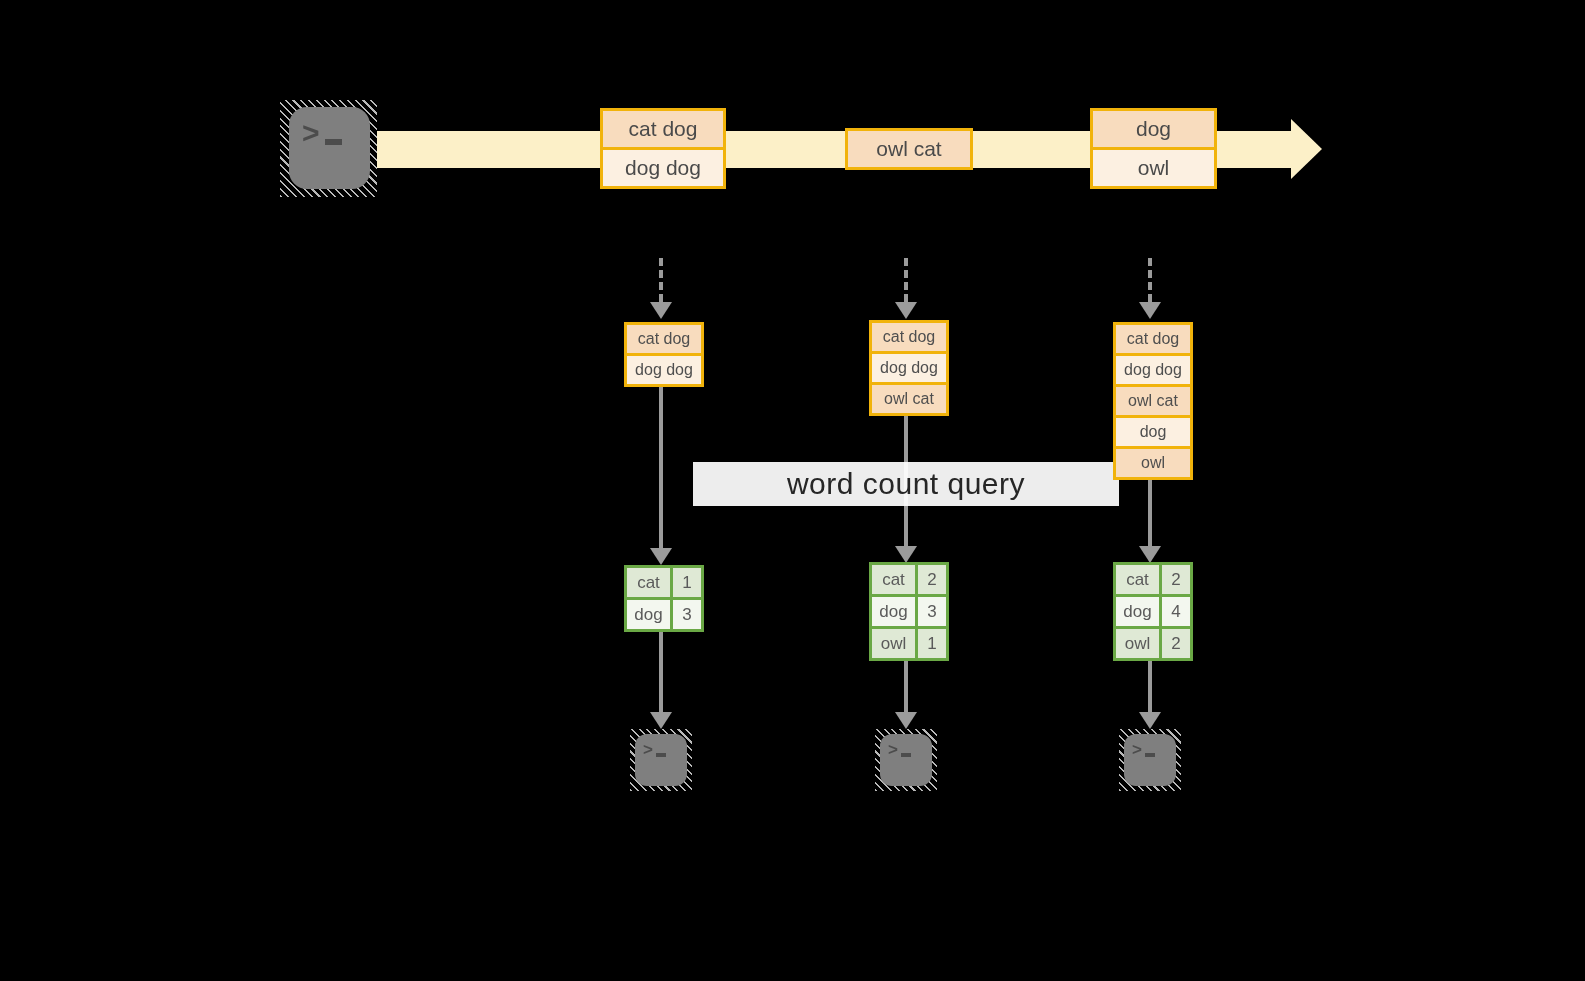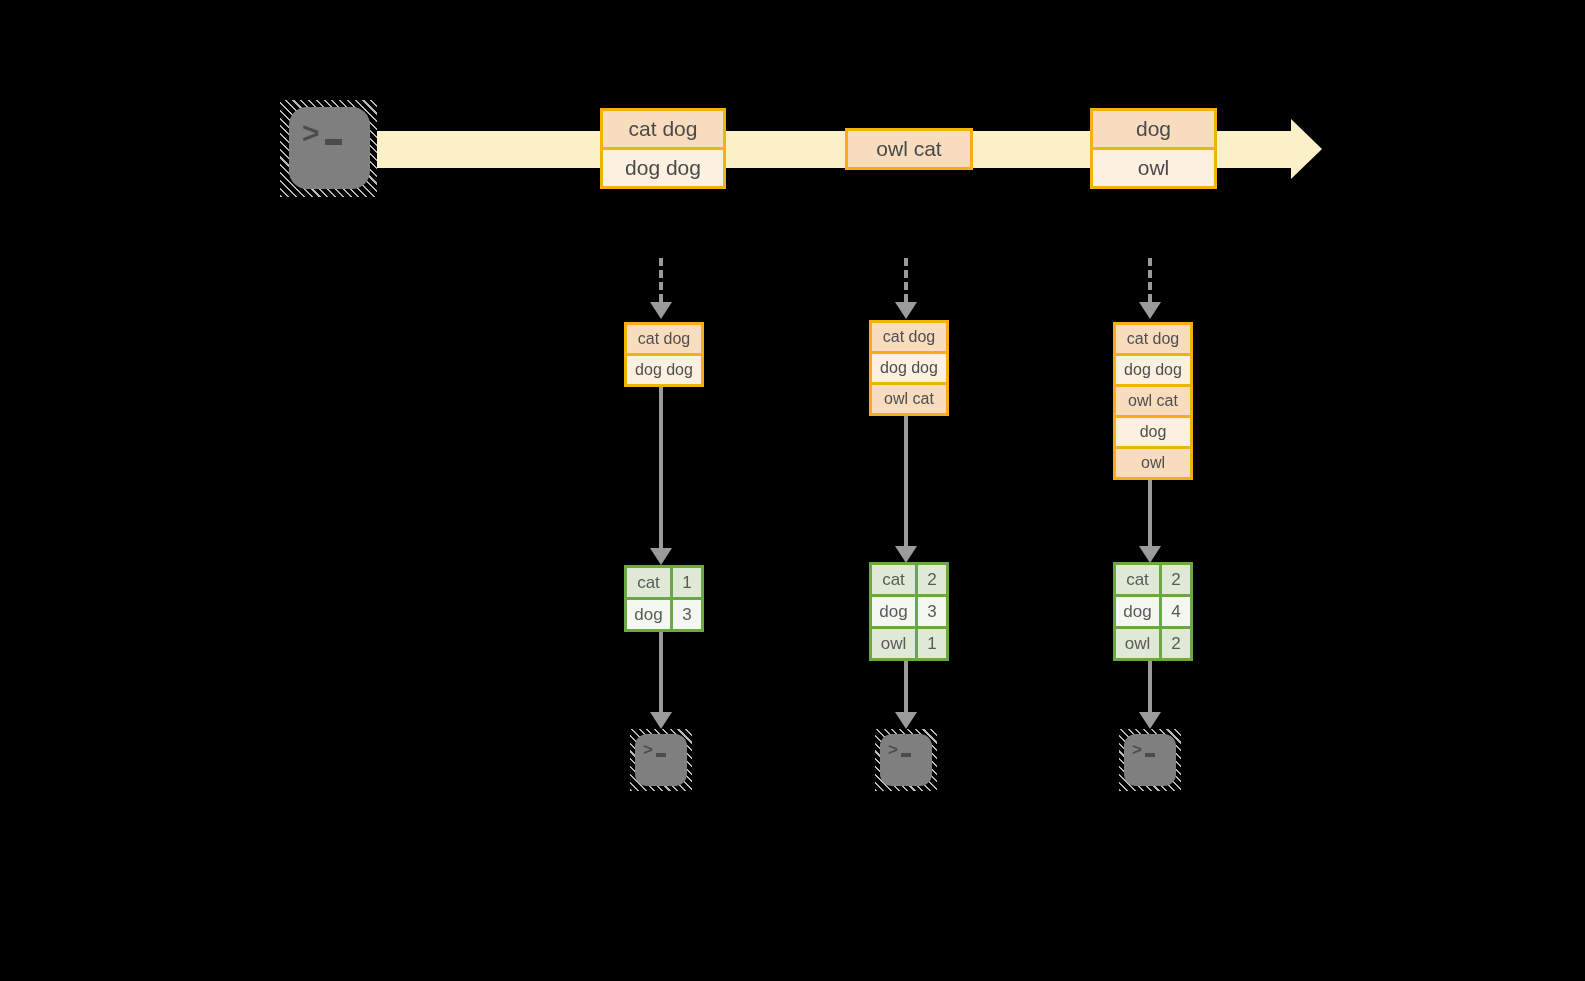--- a/index.html
+++ b/index.html
@@ -109,20 +109,23 @@
     <div class="srow">owl cat</div>
   </div>
   <div class="stack" style="left:1113px;top:322px;">
     <div class="srow">cat dog</div>
     <div class="srow">dog dog</div>
     <div class="srow">owl cat</div>
     <div class="srow">dog</div>
     <div class="srow">owl</div>
   </div>
 
+  <div class="qbar">
+    <span>word count query</span>
+  </div>
 
   <div class="vline" style="left:659px;top:387px;height:161px;"></div>
   <div class="ahead" style="left:650px;top:548px;"></div>
   <div class="vline" style="left:904px;top:416px;height:130px;"></div>
   <div class="ahead" style="left:895px;top:546px;"></div>
   <div class="vline" style="left:1148px;top:480px;height:66px;"></div>
   <div class="ahead" style="left:1139px;top:546px;"></div>
 
   <div class="wct" style="left:624px;top:565px;">
     <div class="crow">

